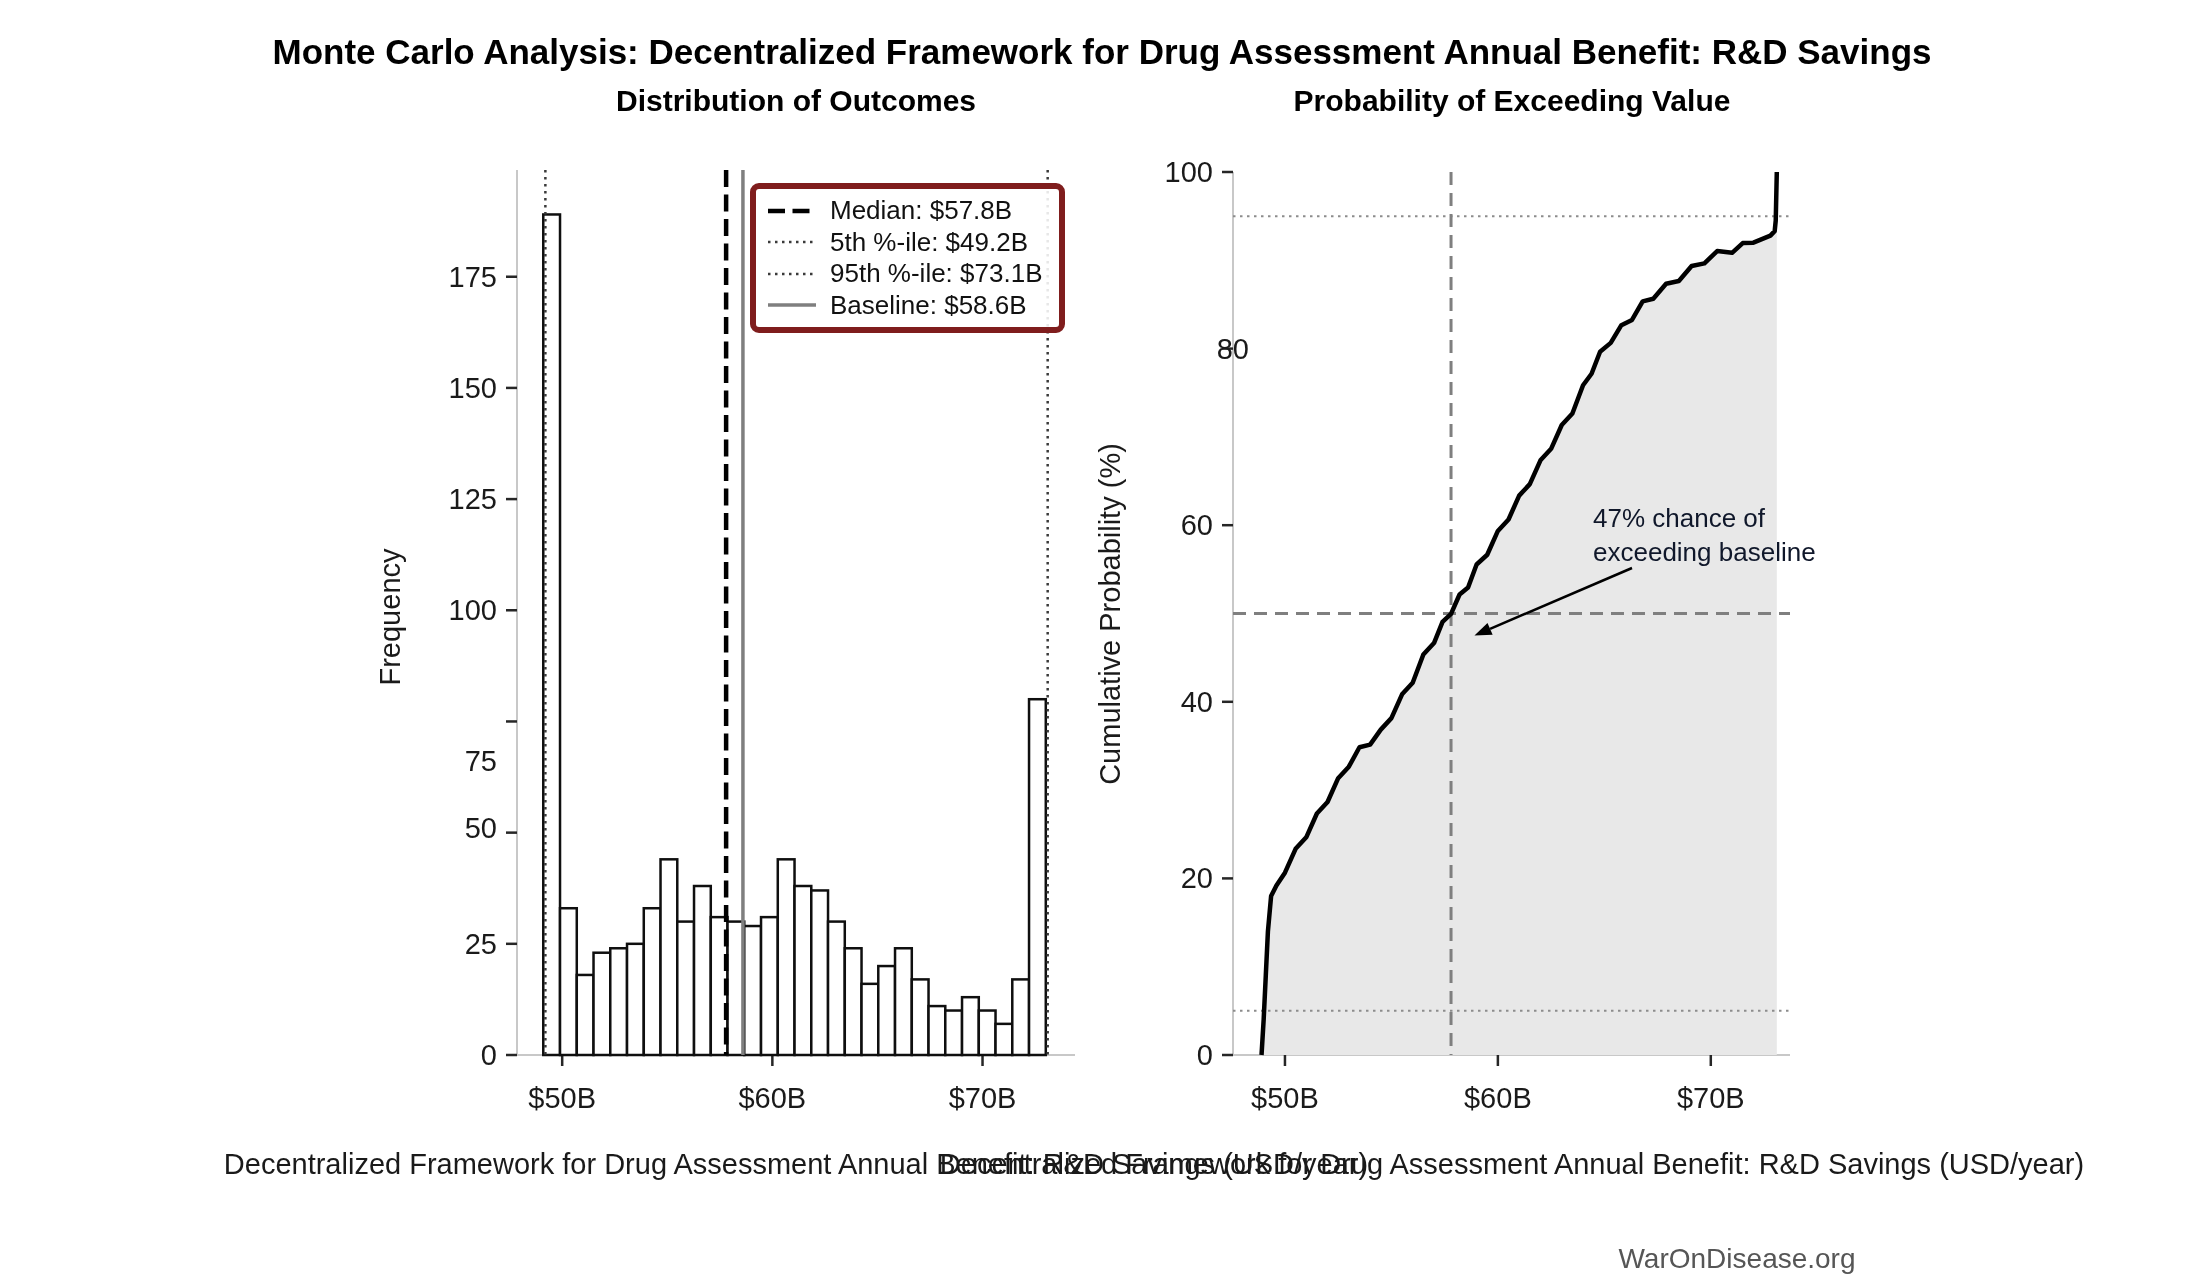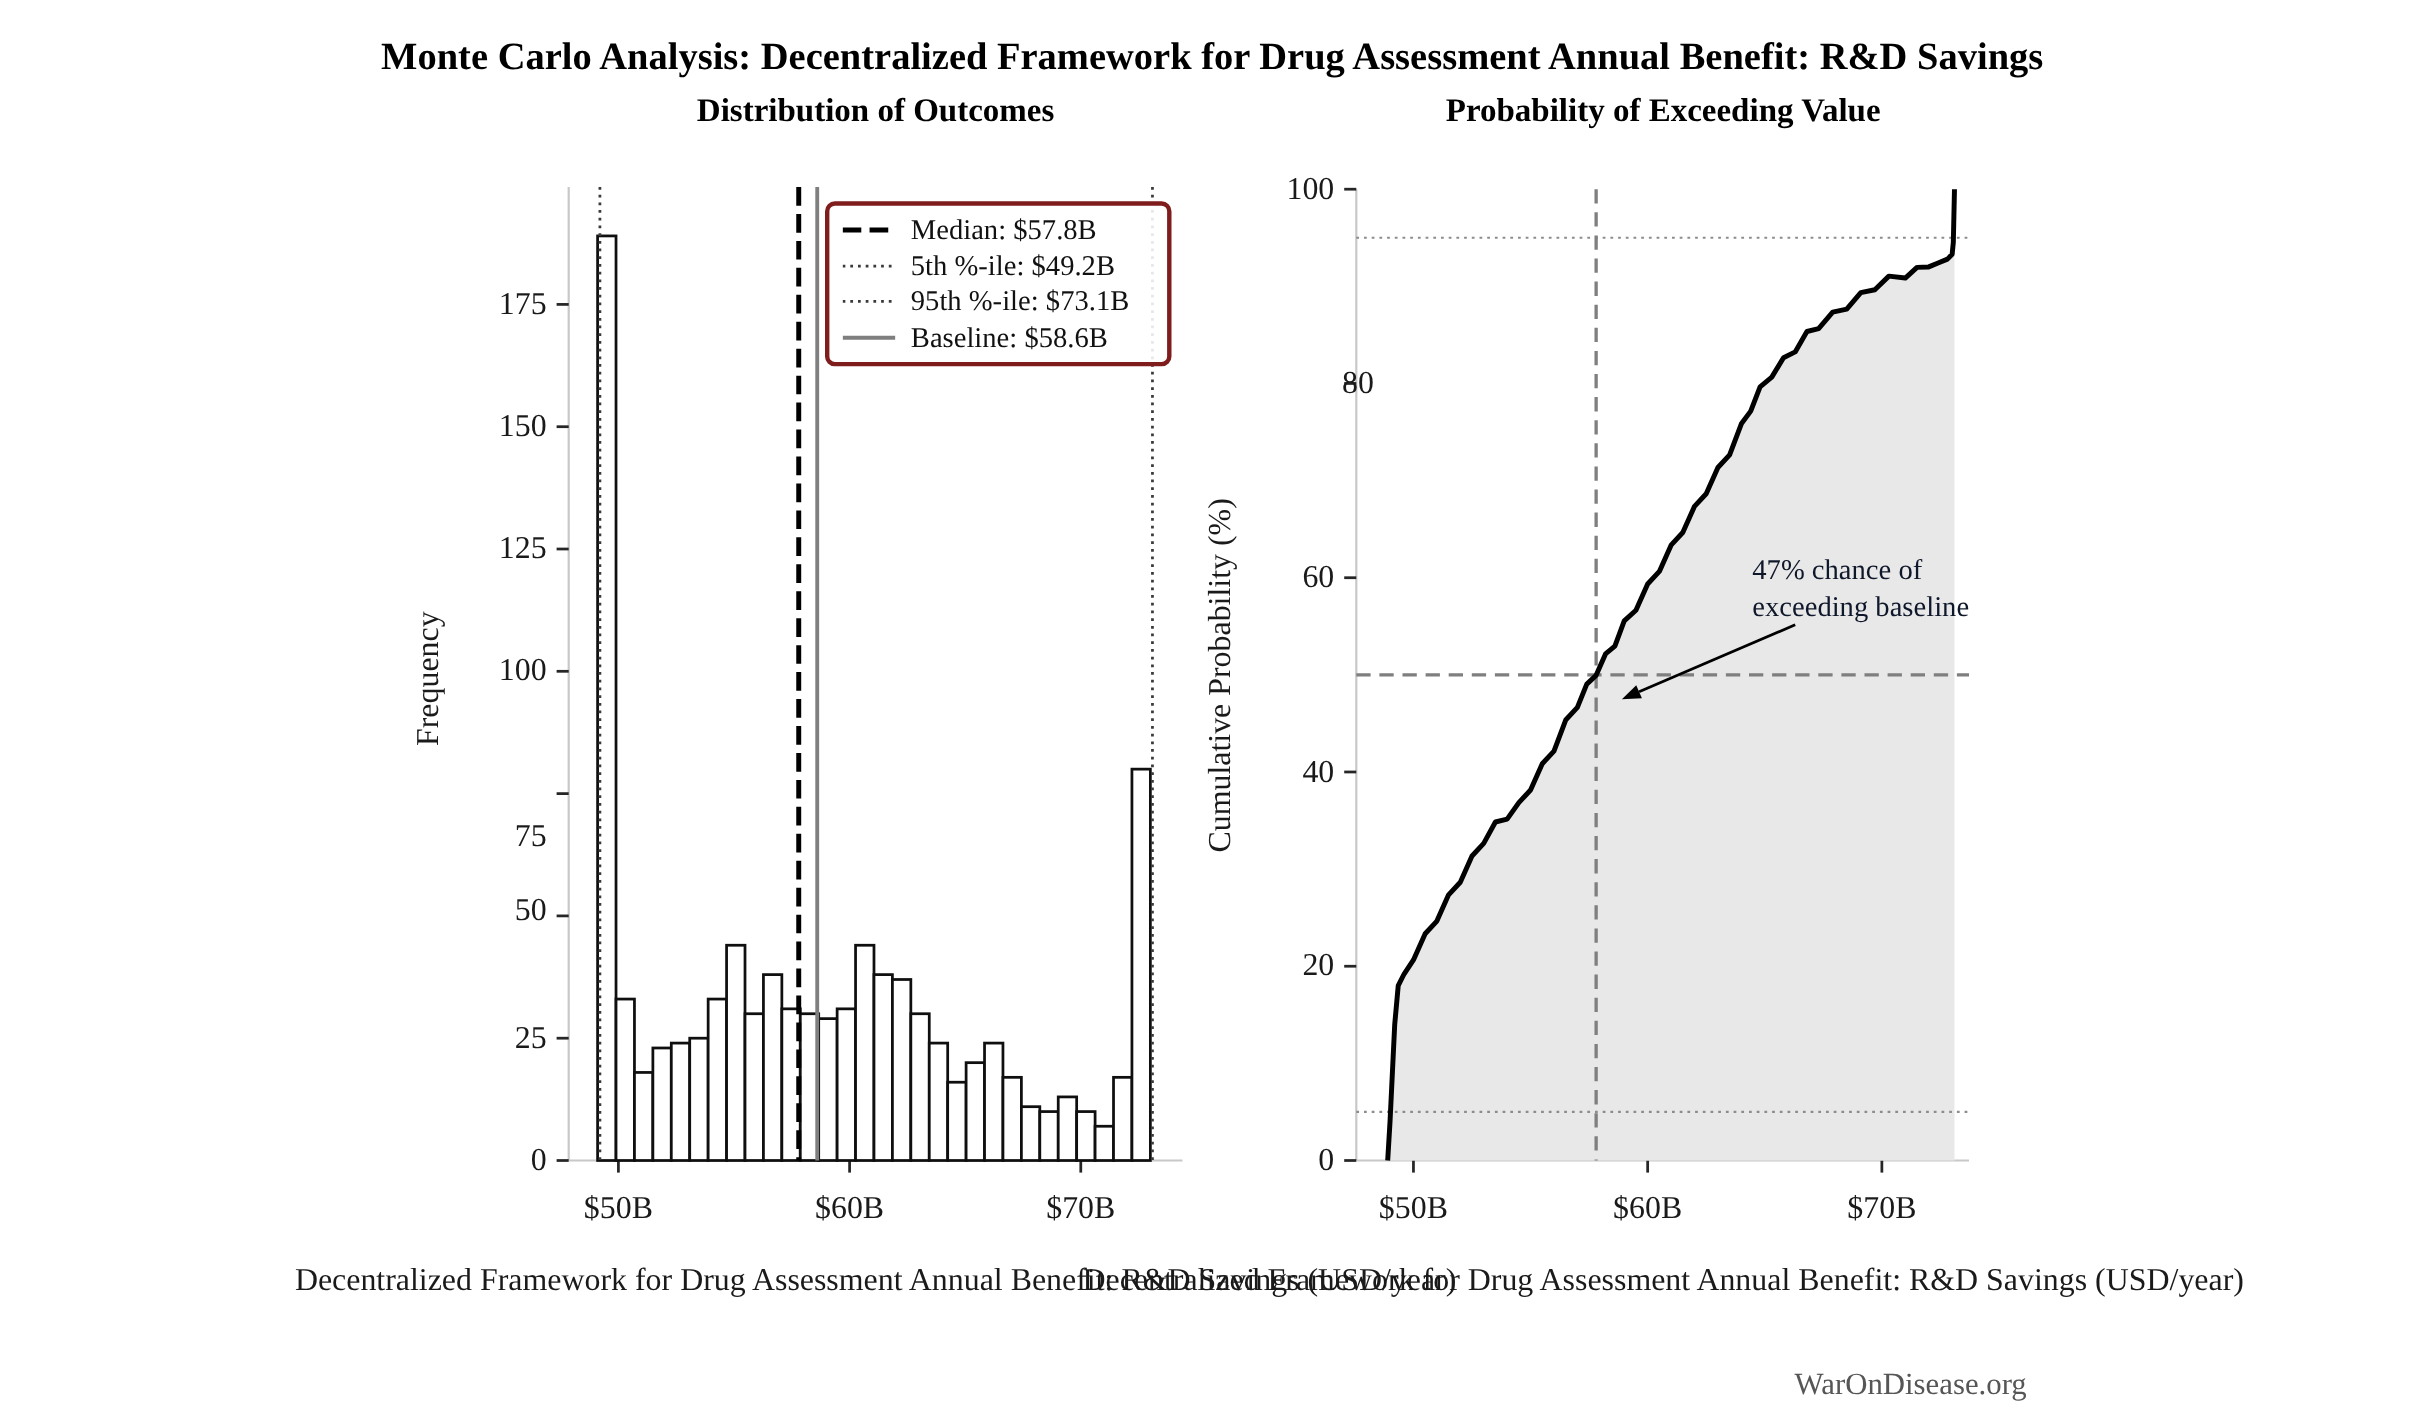--- a/index.html
+++ b/index.html
@@ -1,27 +1,27 @@
 <!DOCTYPE html>
 <html><head>
 <meta charset="utf-8">
 <style>
   html,body{margin:0;padding:0;background:#ffffff;}
   .figure{position:relative;width:2204px;height:1280px;background:#ffffff;
-          font-family:Liberation Serif, serif;color:#000;overflow:hidden;}
+          font-family:Liberation Sans, sans-serif;color:#000;overflow:hidden;}
   .abs{position:absolute;}
   .main-title{top:32px;left:50%;transform:translateX(-50%);font-size:35px;font-weight:bold;white-space:nowrap;}
   .sub-title{top:84px;transform:translateX(-50%);font-size:30px;font-weight:bold;white-space:nowrap;}
   .ylabel{font-size:29px;white-space:nowrap;transform:translate(-50%,-50%) rotate(-90deg);color:#1a1a1a;}
   .xlabel{top:1148px;transform:translateX(-50%);font-size:29px;white-space:nowrap;color:#1a1a1a;}
   .tick-label{position:absolute;font-size:29px;color:#1a1a1a;white-space:nowrap;}
   .tick-label.ylab{transform:translateY(-50%);text-align:right;}
   .tick-label.xlab{transform:translateX(-50%);}
   svg.plot{position:absolute;overflow:visible;}
-  .legend{top:183px;left:750px;width:315px;height:150px;border:4px solid #7f1d1d;border-radius:9px;
+  .legend{top:183px;left:750px;width:315px;height:150px;border:6px solid #7f1d1d;border-radius:9px;
           background:rgba(255,255,255,0.88);box-sizing:border-box;display:flex;flex-direction:column;
           justify-content:space-around;padding:6px 10px 6px 12px;}
   .legend-row{display:flex;align-items:center;gap:14px;height:34px;}
   .legend-row svg{flex:0 0 48px;}
   .legend-label{font-size:26px;color:#111;white-space:nowrap;}
   .annotation{top:501px;left:1593px;font-size:26px;line-height:34px;color:#0f172a;white-space:nowrap;}
   .watermark{top:1243px;left:1737px;transform:translateX(-50%);font-size:28px;color:#565656;white-space:nowrap;}
 </style>
 </head>
 <body>

